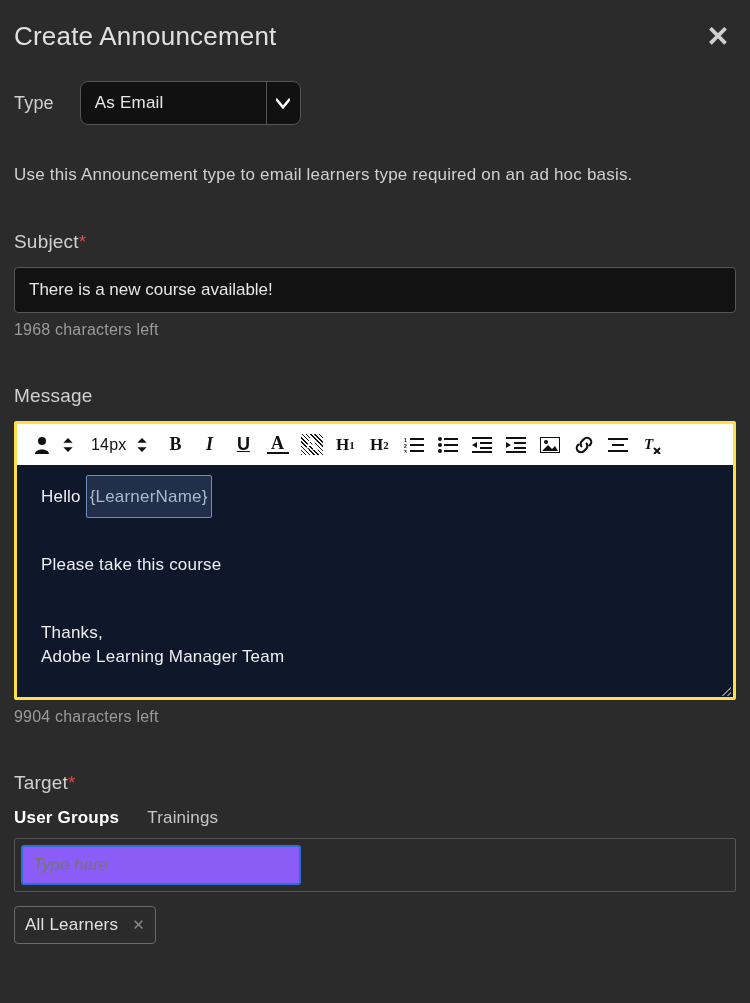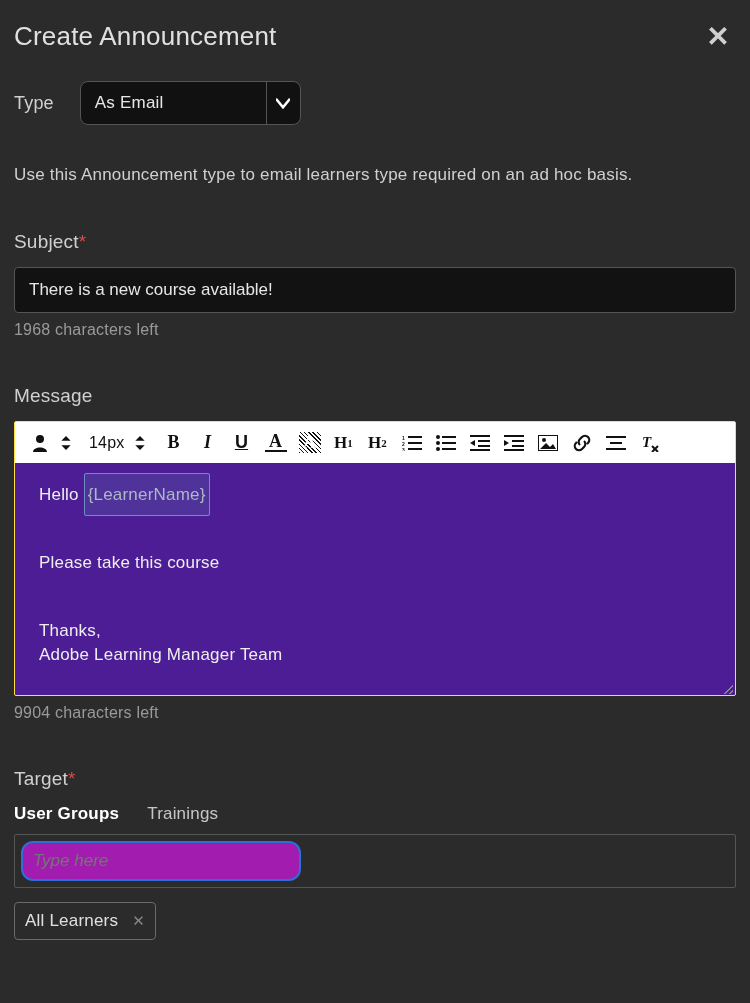--- a/index.html
+++ b/index.html
@@ -91,22 +91,22 @@
       font-weight: 300;
     }
     .char-left {
       font-size: 16px;
       color: #9a9a9a;
       margin-top: 8px;
       font-weight: 300;
     }
     .section { margin-bottom: 46px; }
     .editor-wrap {
-      border: 1px solid #fde047;
-      background: #4c1d95;
+      border: 3px solid #fde047;
+      background: #0f172a;
       border-radius: 2px;
     }
     .toolbar {
       background: #fff;
       display: flex;
       align-items: center;
       gap: 12px;
       padding: 10px 14px;
       flex-wrap: nowrap;
     }
@@ -161,22 +161,22 @@
     }
     .tab { color: #c6c6c6; cursor: pointer; font-weight:300;}
     .tab.active { color: #fff; font-weight: 600; }
     .target-input-wrap {
       border: 1px solid #555;
       border-radius: 2px;
       padding: 6px;
     }
     .target-input {
       border: 2px solid #2d6fd8;
-      background: #a21caf;
-      border-radius: 12px;
+      background: #8b5cf6;
+      border-radius: 3px;
       padding: 8px 10px;
       width: 280px;
       color: #ddd;
       font-size: 17px;
       font-style: italic;
       font-family: inherit;
     }
     .chip {
       display: inline-flex;
       align-items: center;

